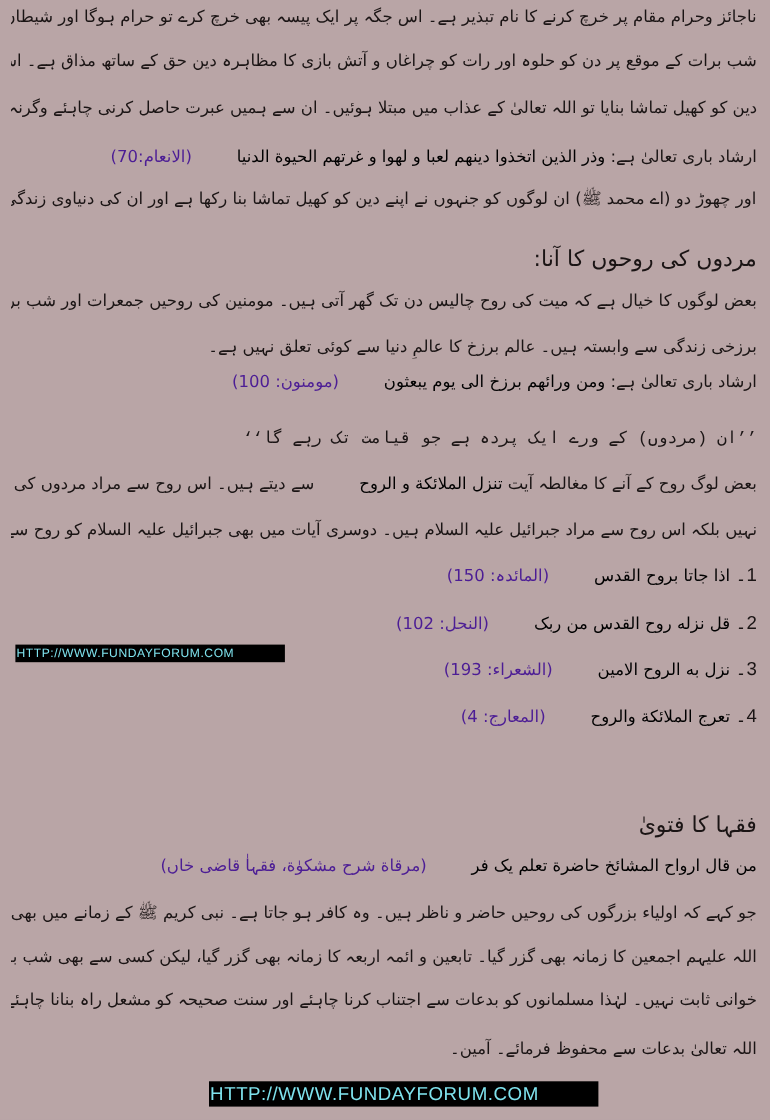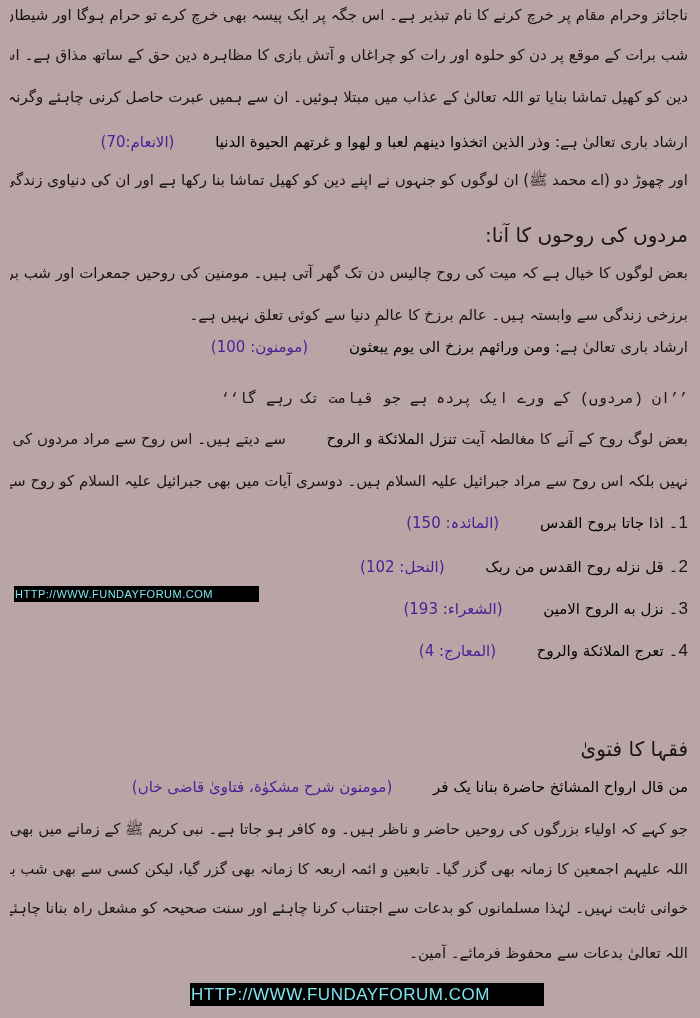--- a/index.html
+++ b/index.html
@@ -130,22 +130,22 @@
     <span class="ref">(الشعراء: 193)</span>
   </div>
   <div class="line" style="top:640px;">
     <span class="num">4۔</span>
     <span class="red">تعرج الملائکة والروح</span>
     <span class="ref">(المعارج: 4)</span>
   </div>
 
   <div class="line heading" style="top:700px;margin-top:36px;">فقہا کا فتویٰ</div>
   <div class="line" style="top:776px;">
-    <span class="red">من قال ارواح المشائخ حاضرة بنانا یک فر</span>
-    <span class="ref">(مومنون شرح مشکوٰة، فتاویٰ قاضی خاں)</span>
+    <span class="red">من قال ارواح المشائخ حاضرة تعلم یک فر</span>
+    <span class="ref">(مرقاة شرح مشکوٰة، فقہاٰ قاضی خاں)</span>
   </div>
   <div class="line justify" style="top:818px;">جو کہے کہ اولیاء بزرگوں کی روحیں حاضر و ناظر ہیں۔ وہ کافر ہو جاتا ہے۔ نبی کریم ﷺ کے زمانے میں بھی شب برات آئی، صحابہ رضوان</div>
   <div class="line justify" style="top:858px;">اللہ علیہم اجمعین کا زمانہ بھی گزر گیا۔ تابعین و ائمہ اربعہ کا زمانہ بھی گزر گیا، لیکن کسی سے بھی شب برات کا حلوہ، آتش بازی، مردوں کی فاتحہ</div>
   <div class="line" style="top:897px;">خوانی ثابت نہیں۔ لہٰذا مسلمانوں کو بدعات سے اجتناب کرنا چاہئے اور سنت صحیحہ کو مشعل راہ بنانا چاہئے جو کہ راہ نجات ہے۔</div>
   <div class="line" style="top:942px;">اللہ تعالیٰ بدعات سے محفوظ فرمائے۔ آمین۔</div>
 
 </div>
 
 <div class="watermark wm-small">HTTP://WWW.FUNDAYFORUM.COM</div>
 <div class="watermark wm-large">HTTP://WWW.FUNDAYFORUM.COM</div>

